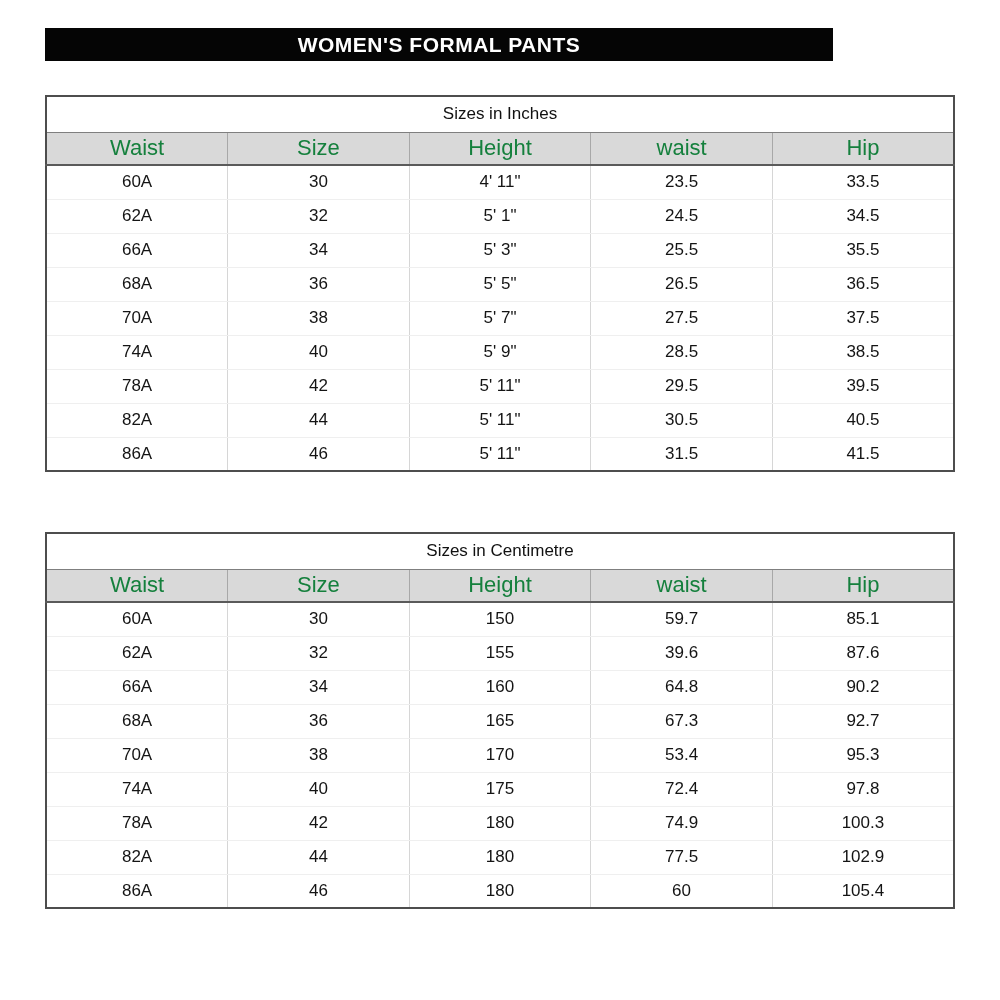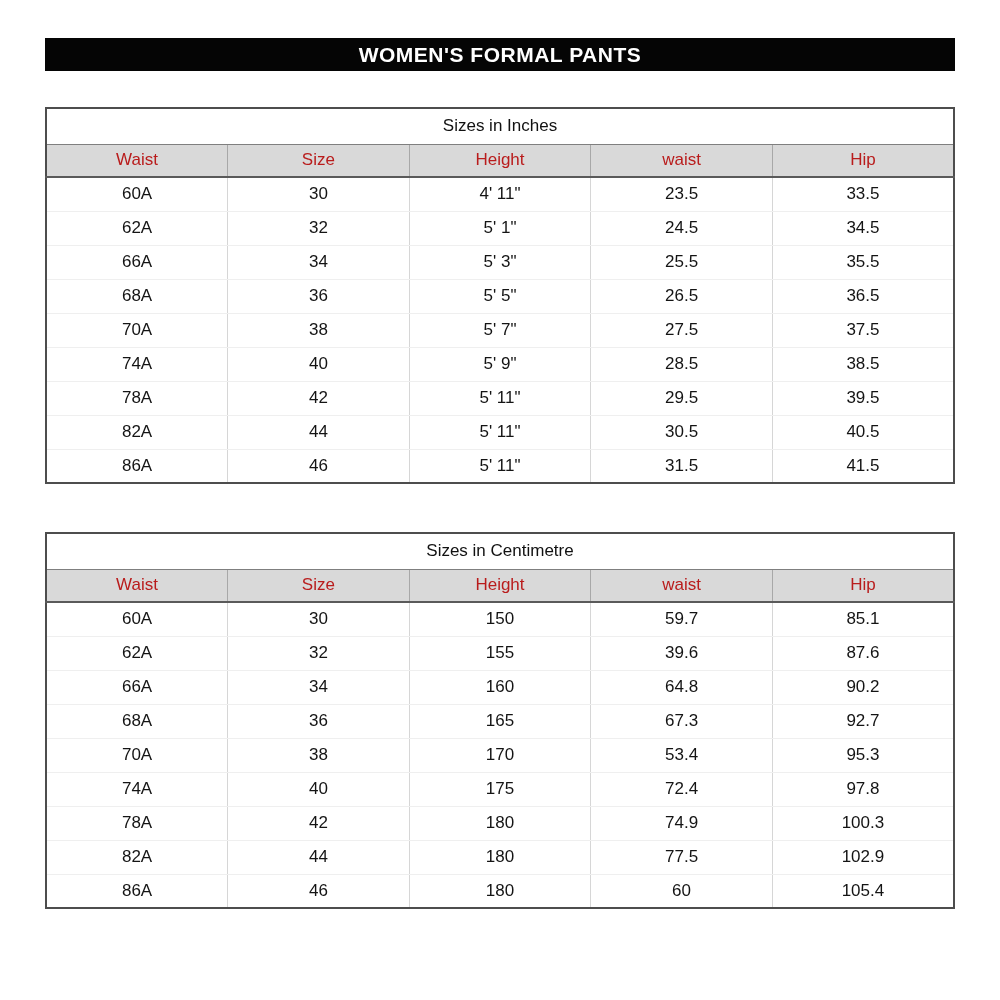--- a/index.html
+++ b/index.html
@@ -7,22 +7,22 @@
     width: 1000px; height: 1000px;
     background: #ffffff;
     font-family: "Liberation Sans", sans-serif;
     color: #1a1a1a;
     overflow: hidden;
   }
   .page { width: 1000px; height: 1000px; position: relative; }
 
   .banner {
     position: absolute;
-    left: 45px; top: 38px;
-    width: 910px; height: 33px;
+    left: 45px; top: 28px;
+    width: 788px; height: 33px;
     background: #050505;
     display: flex; align-items: center; justify-content: center;
   }
   .banner-title {
     color: #ffffff;
     font-size: 21px;
     font-weight: bold;
     letter-spacing: 0.5px;
     white-space: nowrap;
   }
@@ -30,38 +30,38 @@
   .size-table {
     position: absolute;
     left: 45px;
     width: 910px;
     border-collapse: collapse;
     table-layout: fixed;
     font-size: 17px;
     text-align: center;
     border: 2px solid #4d4d4d;
   }
-  .size-table.inches { top: 107px; }
+  .size-table.inches { top: 95px; }
   .size-table.cm     { top: 532px; }
 
   .size-table col { width: 20%; }
 
   .caption-cell {
     height: 36px;
     background: #ffffff;
     border-bottom: 1px solid #7f7f7f;
     font-size: 17px;
     color: #111111;
   }
   .size-table th {
     height: 33px;
     background: #d9d9d9;
     font-weight: 400;
-    font-size: 17px;
-    color: #b91c1c;
+    font-size: 22px;
+    color: #15803d;
     border-right: 1px solid #a8a8a8;
     border-bottom: 2px solid #5a5a5a;
   }
   .size-table th:last-child { border-right: none; }
 
   .size-table td.data-cell {
     height: 34px;
     border-right: 1px solid #d6d6d6;
     border-bottom: 1px solid #efefef;
     color: #141414;

